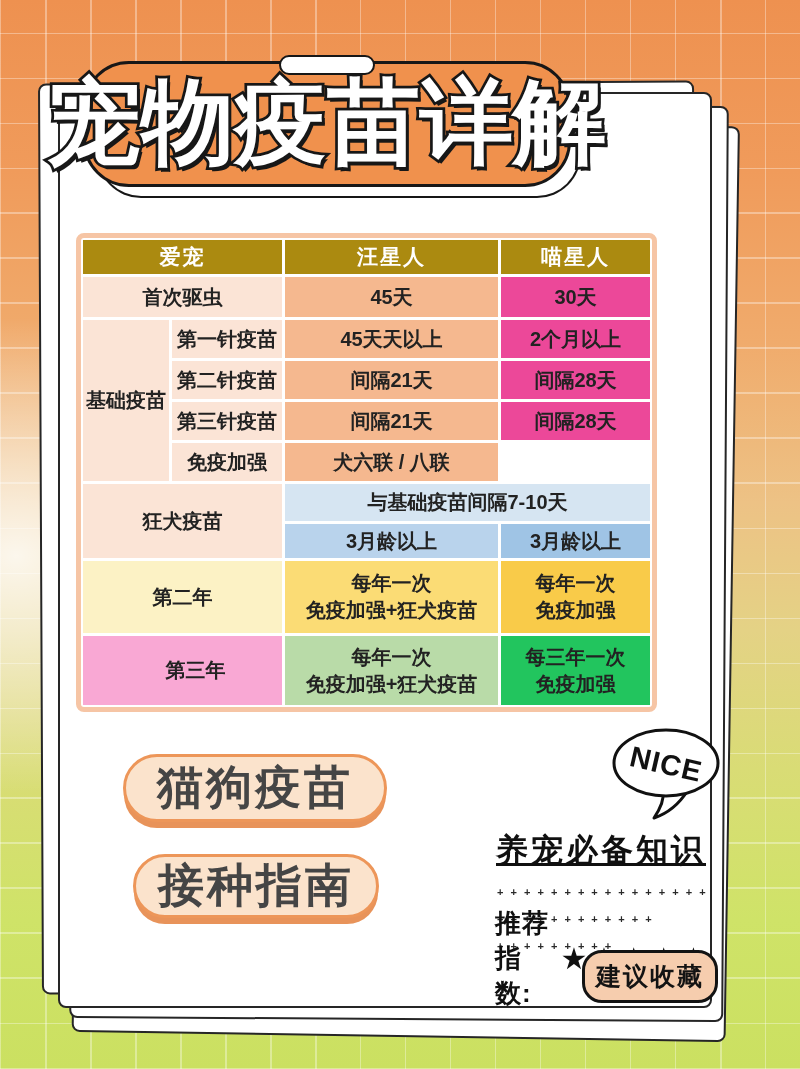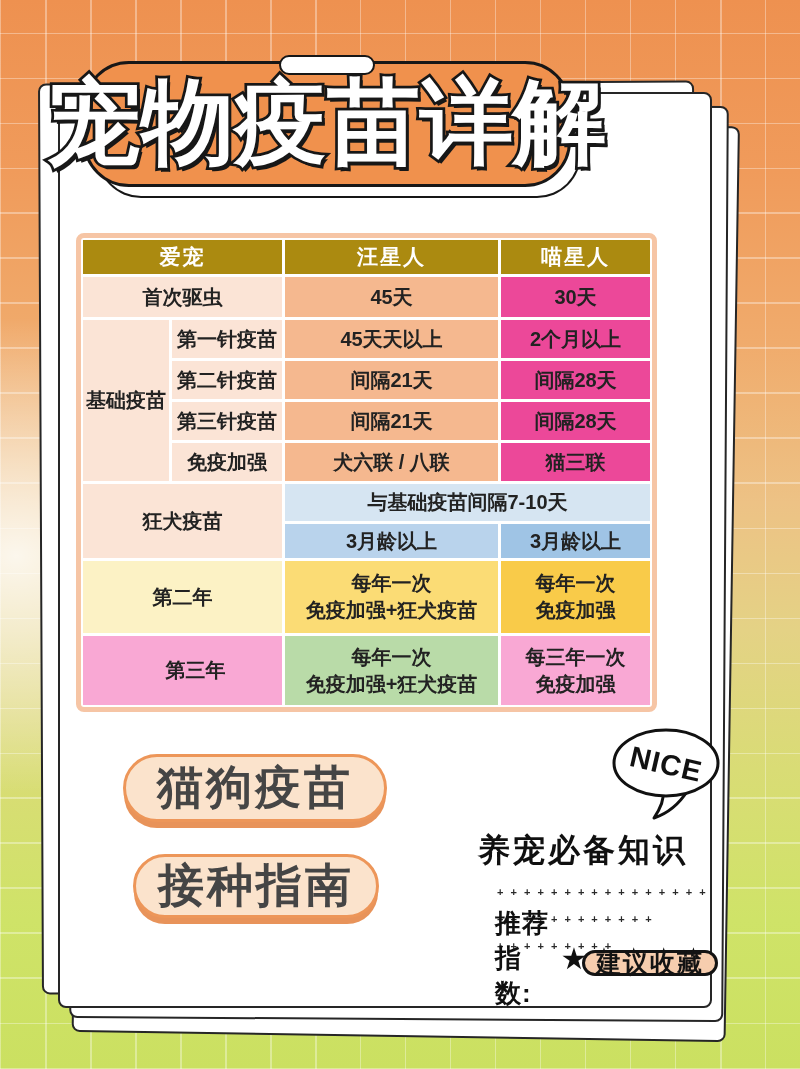--- a/index.html
+++ b/index.html
@@ -52,46 +52,46 @@
   .sal-d{background:#F5B88F;}
   .sal-c{background:#ec4899;}
   .blu-s{background:#D6E5F2;}
   .blu-d{background:#B9D3EC;}
   .blu-c{background:#9FC4E5;}
   .yel-l{background:#FCF2C5;}
   .yel-d{background:#FBDC75;}
   .yel-c{background:#F9CB49;}
   .grn-l{background:#f9a8d4;padding-left:26px;}
   .grn-d{background:#B9DBA8;}
-  .grn-c{background:#f9a8d4;}
+  .grn-c{background:#22c55e;}
 
   
   .tag-pill{
     position:absolute; box-sizing:border-box; background:#FBE3CC; border:3px solid #ED9659; border-radius:36px;
     box-shadow:0 7px 0 -1px #E8935A;
     display:flex; align-items:center; justify-content:center;
     font-size:46px; font-weight:800; color:#454545; letter-spacing:3px;
   }
   .tag-1{left:63px; top:660px; width:264px; height:68px;}
   .tag-2{left:73px; top:760px; width:246px; height:64px;}
 
   
   .nice{position:absolute; left:548px; top:632px; width:115px; height:96px;}
   .nice svg{position:absolute; left:0; top:0;}
   .nice-text{
     position:absolute; left:14px; top:22px; width:88px; text-align:center;
     font-size:29px; font-weight:800; color:#111; transform:rotate(13deg); letter-spacing:1px;
   }
-  .headline{position:absolute; left:418px; top:735px; font-size:32px; font-weight:700; color:#101010; letter-spacing:3px;}
+  .headline{position:absolute; left:436px; top:735px; font-size:32px; font-weight:700; color:#101010; letter-spacing:3px;text-decoration:underline;}
   .dots{position:absolute; left:437px; top:776px; font-size:11px; font-weight:700; color:#2a2a2a; line-height:9px; letter-spacing:2px; white-space:pre;}
   .rating{position:absolute; left:435px; top:812px; display:flex; align-items:center; gap:8px;}
   .rating-label{font-size:26px; font-weight:800; color:#101010; letter-spacing:1px;}
   .rating-stars{font-size:30px; color:#101010; letter-spacing:3px; line-height:1;}
   .save-pill{
-    position:absolute; left:522px; top:856px; width:136px; height:26px; box-sizing:border-box;
+    position:absolute; left:522px; top:856px; width:136px; height:53px; box-sizing:border-box;
     background:#F6CDAE; border:3px solid #131313; border-radius:20px;
     display:flex; align-items:center; justify-content:center;
     font-size:25px; font-weight:700; color:#131313; letter-spacing:2px;
   }
 </style>
 </head>
 <body>
 
 <div class="stage">
 
@@ -120,21 +120,20 @@
         <div class="cell pink" style="grid-area:4/2/5/3">第二针疫苗</div>
         <div class="cell sal-d" style="grid-area:4/3/5/4">间隔21天</div>
         <div class="cell sal-c" style="grid-area:4/4/5/5">间隔28天</div>
 
         <div class="cell pink" style="grid-area:5/2/6/3">第三针疫苗</div>
         <div class="cell sal-d" style="grid-area:5/3/6/4">间隔21天</div>
         <div class="cell sal-c" style="grid-area:5/4/6/5">间隔28天</div>
 
         <div class="cell pink" style="grid-area:6/2/7/3">免疫加强</div>
         <div class="cell sal-d" style="grid-area:6/3/7/4">犬六联 / 八联</div>
-        <div class="cell sal-c" style="grid-area:6/4/7/5">猫三联</div>
 
         <div class="cell pink" style="grid-area:7/1/9/3">狂犬疫苗</div>
         <div class="cell blu-s" style="grid-area:7/3/8/5">与基础疫苗间隔7-10天</div>
         <div class="cell blu-d" style="grid-area:8/3/9/4">3月龄以上</div>
         <div class="cell blu-c" style="grid-area:8/4/9/5">3月龄以上</div>
 
         <div class="cell yel-l" style="grid-area:9/1/10/3">第二年</div>
         <div class="cell yel-d" style="grid-area:9/3/10/4">
           <span>每年一次</span>
           <span>免疫加强+狂犬疫苗</span>

